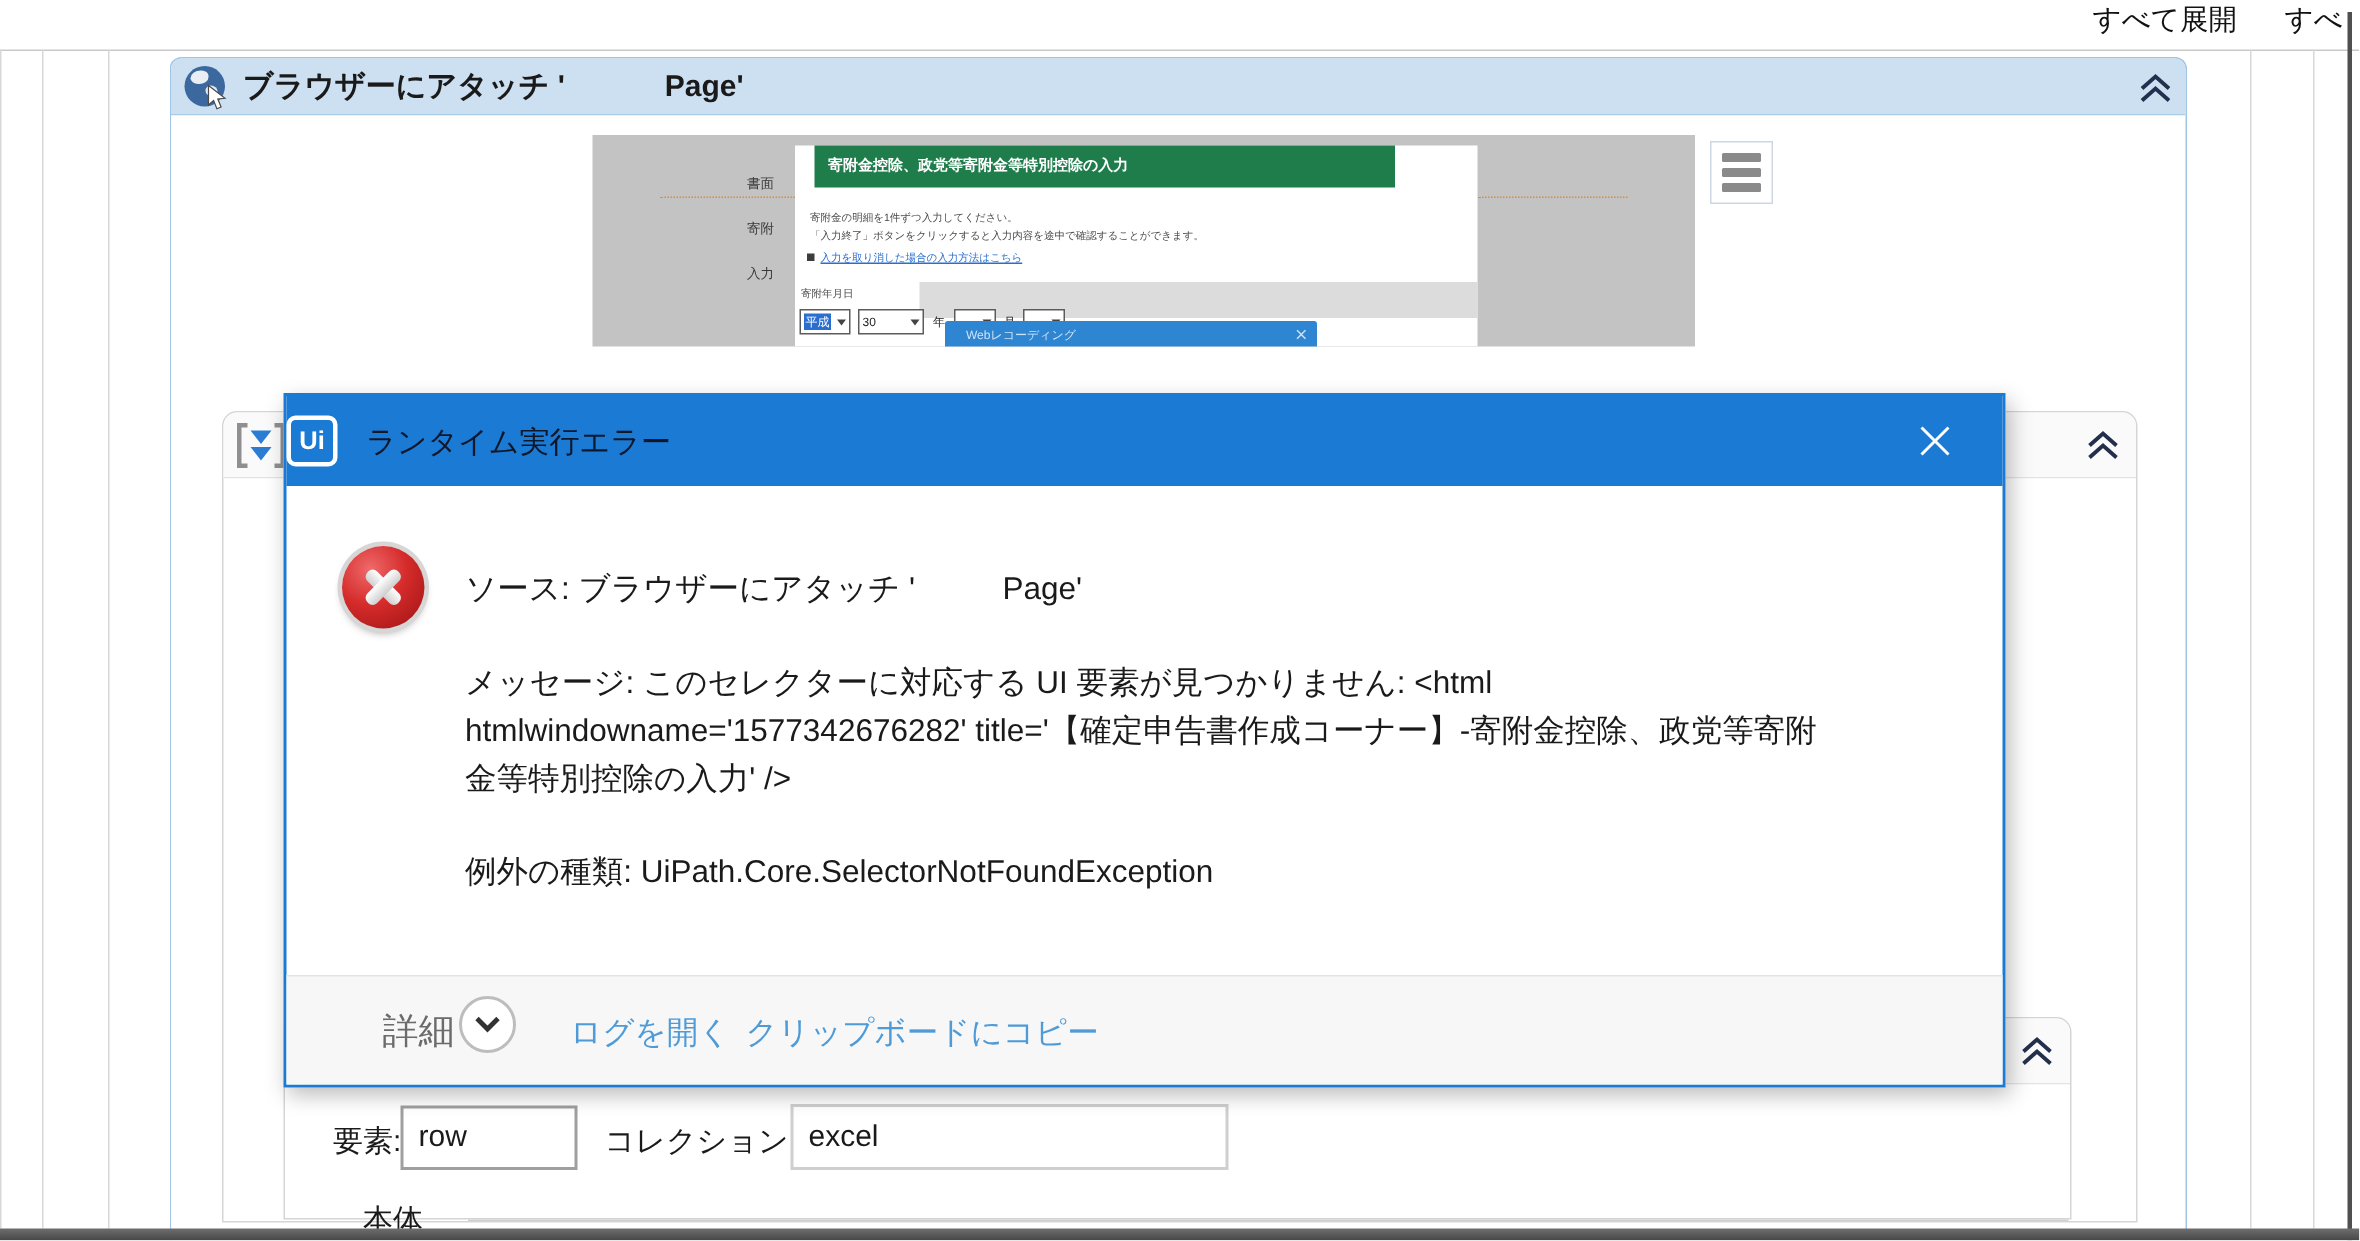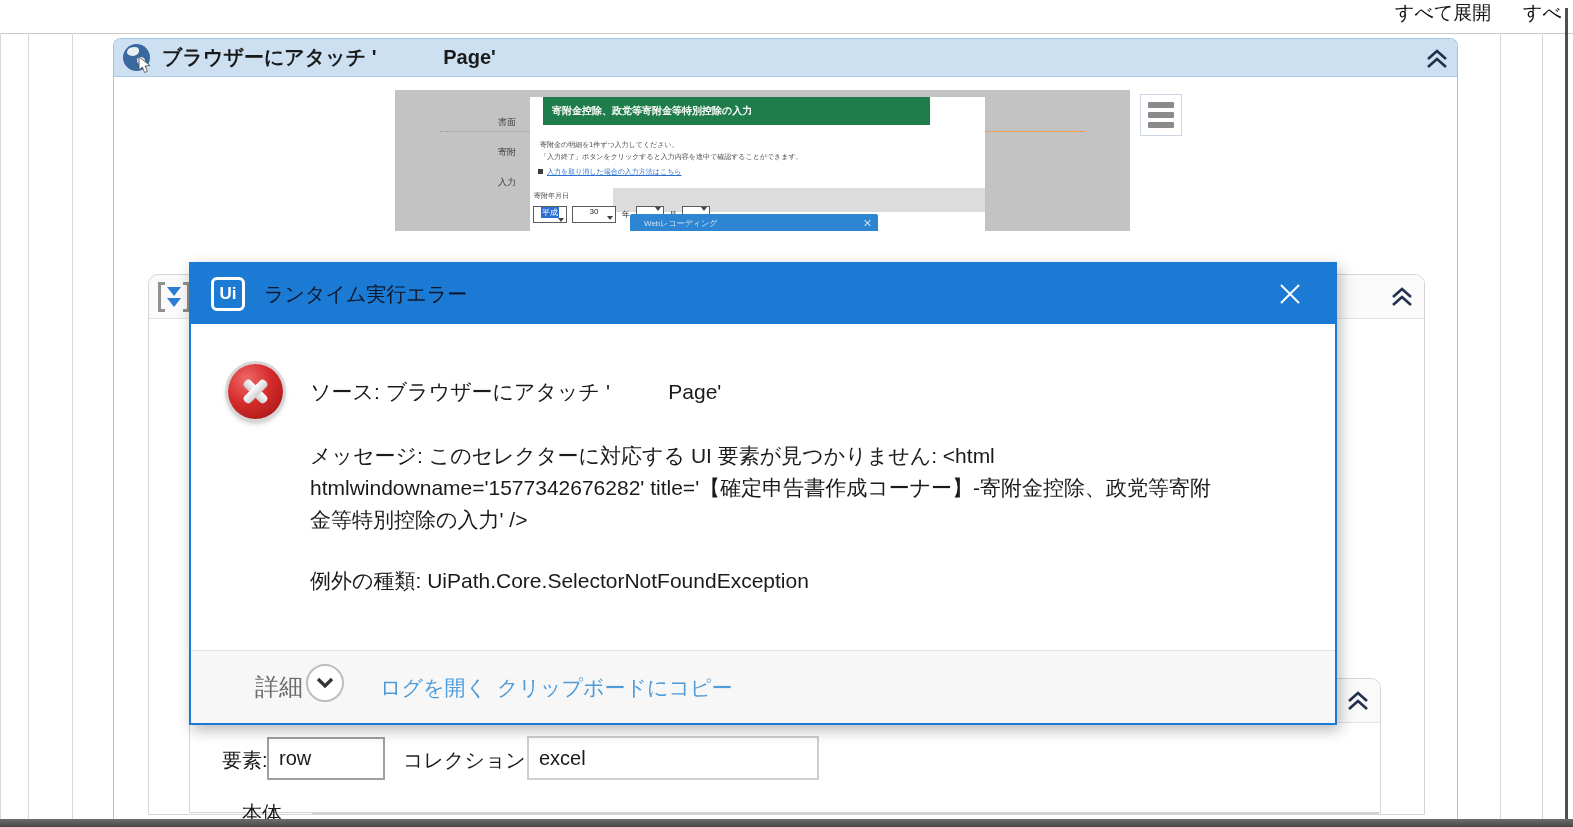--- a/index.html
+++ b/index.html
@@ -28,21 +28,21 @@
   .thumb .mlabel{position:absolute;font-size:9px;color:#3a3a3a;}
   .dotline{position:absolute;border-top:1px dotted #e08a3c;height:0;}
   .mini-page{position:absolute;left:135px;top:7px;width:455px;height:134px;background:#fff;}
   .mini-green{position:absolute;left:13px;top:0;width:387px;height:28px;background:#1f7d4b;color:#fff;
     font-size:10px;font-weight:bold;line-height:28px;padding-left:9px;white-space:nowrap;overflow:hidden;}
   .mini-t{position:absolute;font-size:7px;color:#4a4a4a;white-space:nowrap;}
   .mini-link{position:absolute;font-size:7px;color:#2a6fd0;text-decoration:underline;white-space:nowrap;}
   .mini-bullet{position:absolute;width:5px;height:5px;background:#3c3c3c;}
   .mini-band{position:absolute;left:83px;top:91px;width:372px;height:24px;background:#dcdcdc;}
   .mini-sel{position:absolute;height:17px;background:#fff;border:1px solid #5c5c5c;font-size:8px;color:#222;
-    display:flex;align-items:center;padding:0 2px;white-space:nowrap;flex-direction:column;}
+    display:flex;align-items:center;padding:0 2px;white-space:nowrap;}
   .mini-sel .hl{background:#2a6fd0;color:#fff;padding:0 1px;}
   .mini-sel .tri{width:0;height:0;border-left:3px solid transparent;border-right:3px solid transparent;
     border-top:4px solid #444;margin-left:auto;}
   .mini-unit{position:absolute;font-size:8px;color:#222;}
   .rec-bar{position:absolute;left:100px;top:117px;width:248px;height:30px;background:#2e86d3;border-radius:2px;padding-left:36px;}
   .rec-bar .rtxt{position:absolute;left:14px;top:4px;font-size:8px;color:#cfe2f5;white-space:nowrap;}
   .rec-x{position:absolute;right:7px;top:5px;width:7px;height:7px;}
   .rec-x:before,.rec-x:after{content:"";position:absolute;left:3px;top:0;width:1px;height:8px;background:#cfe2f5;}
   .rec-x:before{transform:rotate(45deg);} .rec-x:after{transform:rotate(-45deg);}
 
@@ -62,21 +62,21 @@
   .darr{width:0;height:0;border-left:7px solid transparent;border-right:7px solid transparent;border-top:9px solid #2b7cd3;}
 
   
   .fld-label{position:absolute;font-size:20px;color:#1a1a1a;white-space:nowrap;}
   .fld-input{position:absolute;font-size:20px;color:#1a1a1a;background:#fff;padding:0 10px;outline:none;}
 
   
   .dialog{position:absolute;left:189px;top:262px;width:1148px;height:463px;background:#fff;
     border:2px solid #1b7ad3;box-shadow:3px 5px 14px rgba(0,0,0,.28);}
   .dlg-titlebar{position:absolute;left:0;top:0;right:0;height:60px;background:#1b7ad3;display:flex;align-items:center;}
-  .ui-logo{width:34px;height:34px;border:3px solid #fff;border-radius:6px;margin-left:20px;
+  .ui-logo{width:34px;height:34px;border:3px solid #fff;border-radius:6px;
     display:flex;align-items:center;justify-content:center;color:#fff;font-size:17px;font-weight:bold;flex:0 0 auto;}
   .dlg-title{color:#0f172a;font-size:20px;margin-left:19px;white-space:nowrap;}
   .dlg-close{position:absolute;right:28px;top:13px;width:34px;height:34px;cursor:pointer;}
   .err-icon{position:absolute;left:37px;top:100px;width:55px;height:55px;border-radius:50%;
     background:radial-gradient(circle at 34% 28%,#ef6a6a 0%,#d52b2b 45%,#9d1212 100%);
     box-shadow:0 0 0 3px #d6d6d6,0 3px 6px rgba(0,0,0,.35);}
   .err-icon:before,.err-icon:after{content:"";position:absolute;left:13px;top:23px;width:29px;height:9px;
     border-radius:4px;background:linear-gradient(#ffffff,#cfcfcf);}
   .err-icon:before{transform:rotate(45deg);} .err-icon:after{transform:rotate(-45deg);}
   .dlg-source{position:absolute;left:119px;top:114px;font-size:21px;color:#1a1a1a;white-space:pre;}

